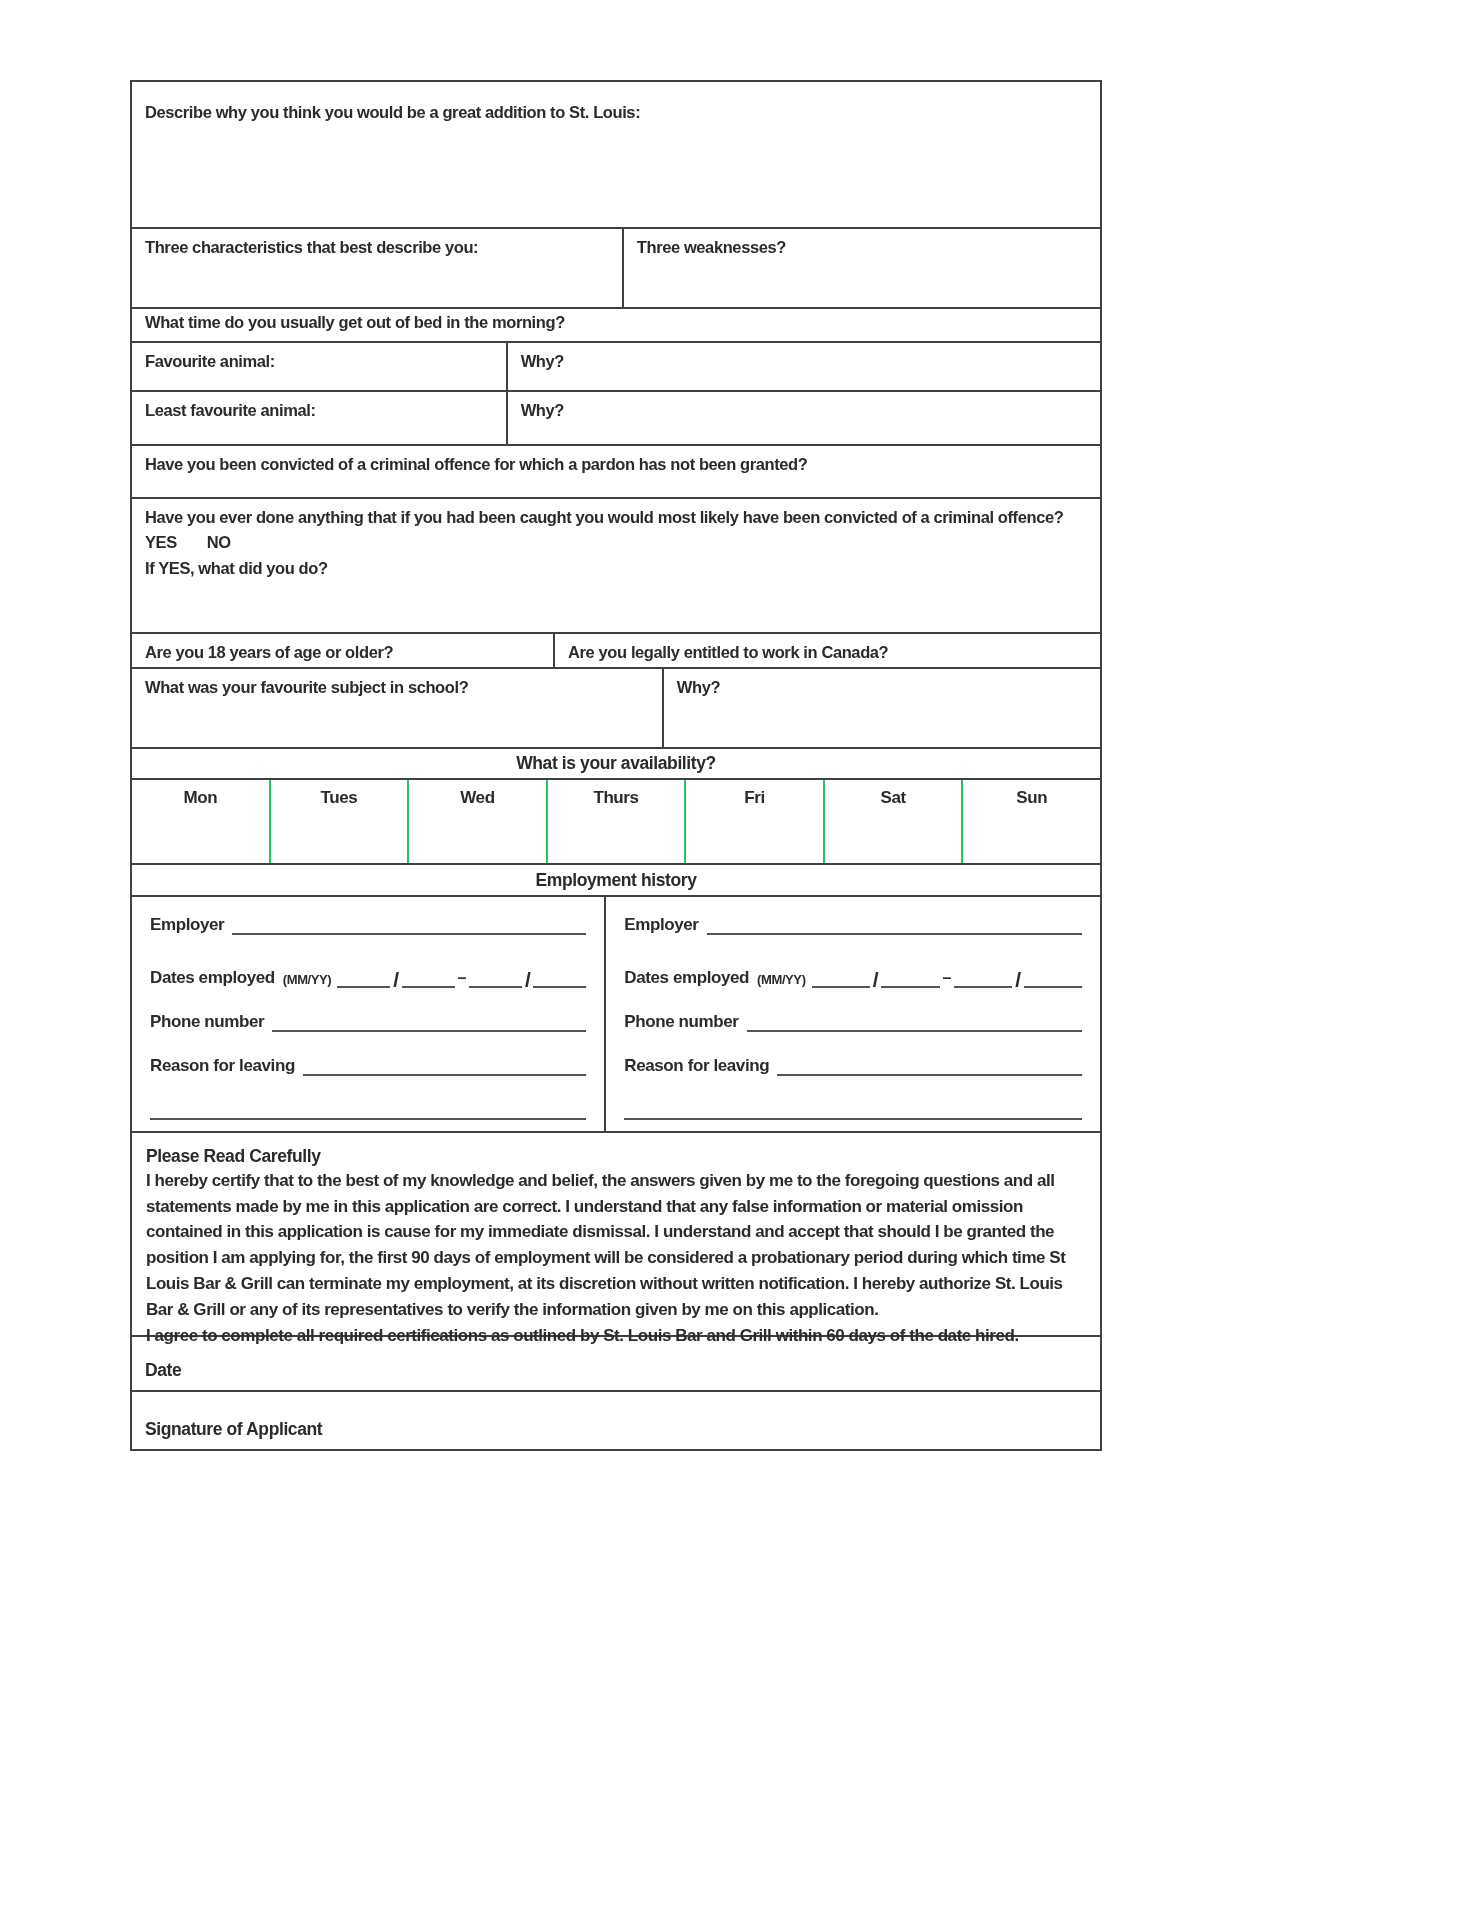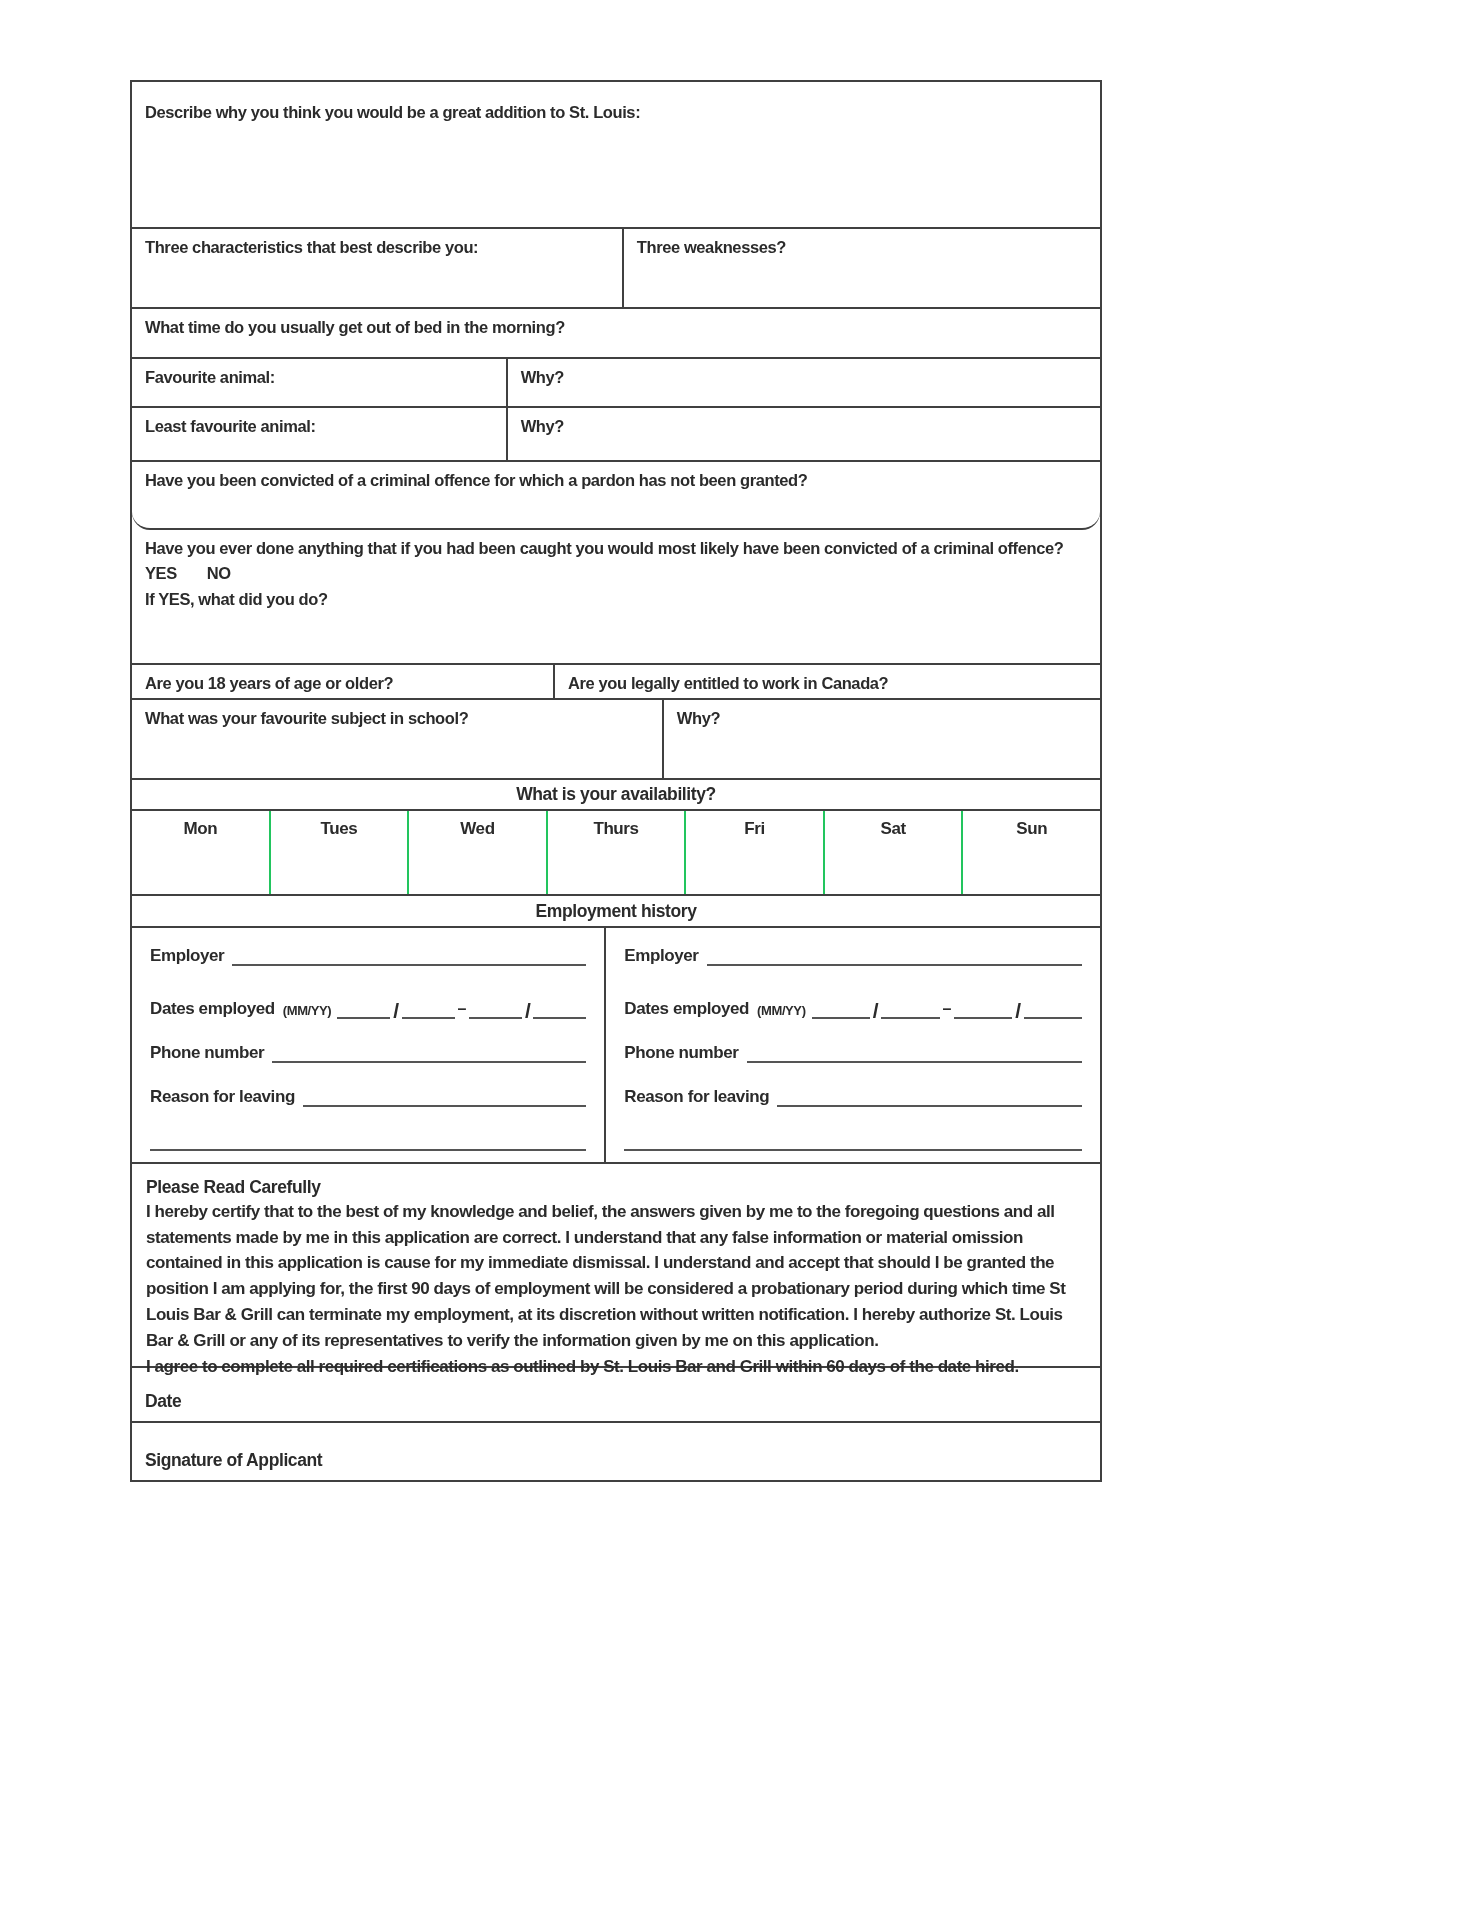--- a/index.html
+++ b/index.html
@@ -18,24 +18,24 @@
   .cell {
     padding:8px 13px; font-size:16.5px; letter-spacing:-0.4px;
     line-height:1.3;
   }
   .cell + .cell { border-left:2px solid #404040; }
   .grow { flex:1 1 auto; }
 
   
   .r1  { height:135px;margin-top:12px; }
   .r2  { height:80px;  }
-  .r3  { height:50px;  }
+  .r3  { height:34px;align-items:flex-end;  }
   .r4  { height:49px;  }
   .r5  { height:54px;  }
-  .r6  { height:68px;border-radius:18px;  }
+  .r6  { height:53px;  }
   .r7  { height:135px; }
   .r8  { height:35px;  }
   .r9  { height:80px;gap:40px;  }
   .r10 { height:31px;  }
   .r11 { height:85px;  }
   .r12 { height:32px;  }
   .r13 { height:236px; }
   .r14 { height:204px; }
   .r15 { height:55px;  }
   .r16 { height:57px;  }

